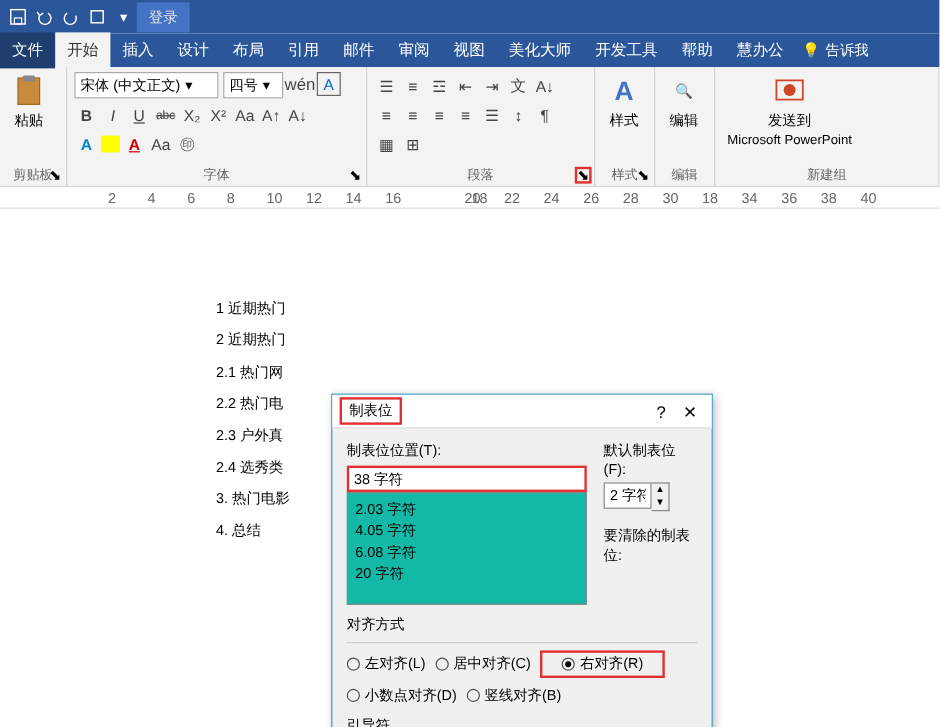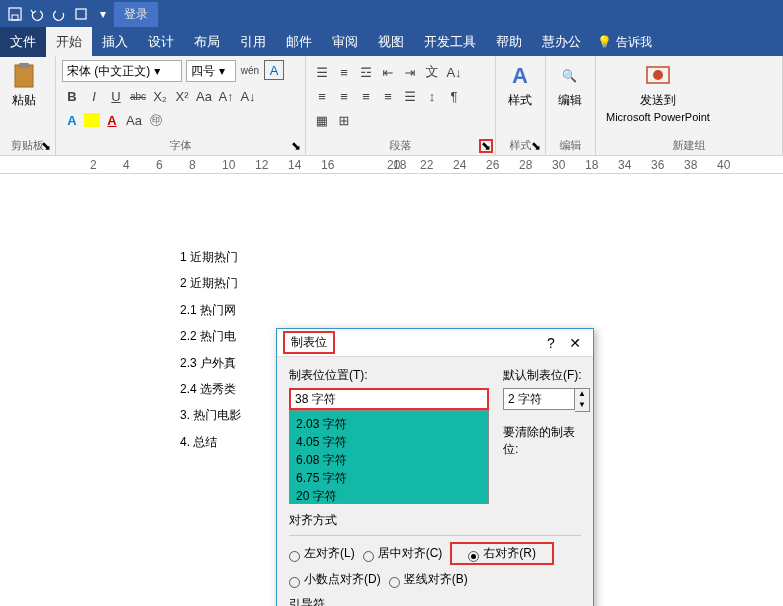--- a/index.html
+++ b/index.html
@@ -39,27 +39,27 @@
 .dlg-title-text{border:2px solid #e03030;padding:1px 6px;font-size:12px}
 .dlg-help{margin-left:auto;width:24px;text-align:center;cursor:pointer;font-size:14px}
 .dlg-close{width:24px;text-align:center;cursor:pointer;font-size:14px}
 .dlg-body{padding:10px 12px;font-size:12px}
 .dlg-row{display:flex;gap:14px;margin-bottom:6px}
 .dlg-col{flex:1}
 .lbl{margin-bottom:4px}
 .txt-input{width:100%;height:22px;border:1px solid #888;background:#fff;padding:0 4px}
 .txt-input.hl{border:2px solid #e03030}
 .spinner{display:flex}
-.spinner input{width:72px;height:22px;border:1px solid #888;padding:0 4px}
+.spinner input{width:40px;height:22px;border:1px solid #888;padding:0 4px}
 .spin-btns{display:flex;flex-direction:column;border:1px solid #888;border-left:none}
 .spin-btns div{height:11px;width:14px;font-size:8px;text-align:center;cursor:pointer;line-height:10px}
 .listbox{width:200px;height:94px;border:1px solid #888;background:#14b8a6;padding:4px 6px;overflow:auto;line-height:1.5}
 .grp-title{margin:8px 0 6px}
 .radio-row{display:flex;gap:8px;margin-bottom:6px;align-items:center}
-.radio-item{display:flex;align-items:flex-end;gap:4px;cursor:pointer}
+.radio-item{display:flex;align-items:center;gap:4px;cursor:pointer}
 .radio-item.hl{border:2px solid #e03030;padding:1px 16px}
 .radio{width:11px;height:11px;border:1px solid #555;border-radius:50%;display:inline-flex;align-items:center;justify-content:center}
 .radio.checked::after{content:"";width:5px;height:5px;background:#000;border-radius:50%}
 .divider{height:1px;background:#ccc;margin:6px 0}
 </style>
 </head>
 <body>
 
 <div class="qat">
   <div class="qat-btn">
@@ -91,20 +91,21 @@
 <div class="menubar">
   <div class="menu-item file">文件</div>
   <div class="menu-item active">开始</div>
   <div class="menu-item">插入</div>
   <div class="menu-item">设计</div>
   <div class="menu-item">布局</div>
   <div class="menu-item">引用</div>
   <div class="menu-item">邮件</div>
   <div class="menu-item">审阅</div>
   <div class="menu-item">视图</div>
+  <div class="menu-item">美化大师</div>
   <div class="menu-item">开发工具</div>
   <div class="menu-item">帮助</div>
   <div class="menu-item">慧办公</div>
   <div class="tell-me">
     <span>💡</span>
     <span>告诉我</span>
   </div>
 </div>
 
 <div class="ribbon">
@@ -128,21 +129,21 @@
     <div class="rgroup-body" style="flex-direction:column;gap:2px">
       <div style="display:flex;gap:4px">
         <div class="combo" style="width:120px">
             <span>宋体 (中文正文)</span>
             <span class="arrow">▾</span>
           </div>
         <div class="combo" style="width:50px">
             <span>四号</span>
             <span class="arrow">▾</span>
           </div>
-        <div class="sm-btn" style="font-size:10px">wén</div>
+        <div class="sm-btn" style="font-size:14px">wén</div>
         <div class="sm-btn" style="border:1px solid #666;color:#06c">A</div>
       </div>
       <div class="icon-row">
         <div class="sm-btn bold">B</div>
         <div class="sm-btn italic">I</div>
         <div class="sm-btn underline">U</div>
         <div class="sm-btn strike" style="font-size:10px">abc</div>
         <div class="sm-btn">X₂</div>
         <div class="sm-btn">X²</div>
         <div class="sm-btn">Aa</div>
@@ -271,21 +272,20 @@
     </div>
     <div class="dlg-body">
       <div class="dlg-row">
         <div class="dlg-col">
           <div class="lbl">制表位位置(T):</div>
           <input class="txt-input hl" value="38 字符" style="">
           <div class="listbox" id="tab-list">
               <div>2.03 字符</div>
               <div>4.05 字符</div>
               <div>6.08 字符</div>
-              <div>6.75 字符</div>
               <div>20 字符</div>
             </div>
         </div>
         <div style="width:100px">
           <div class="lbl">默认制表位(F):</div>
           <div class="spinner">
             <input value="2 字符" style="">
             <div class="spin-btns">
                 <div>▲</div>
                 <div>▼</div>

